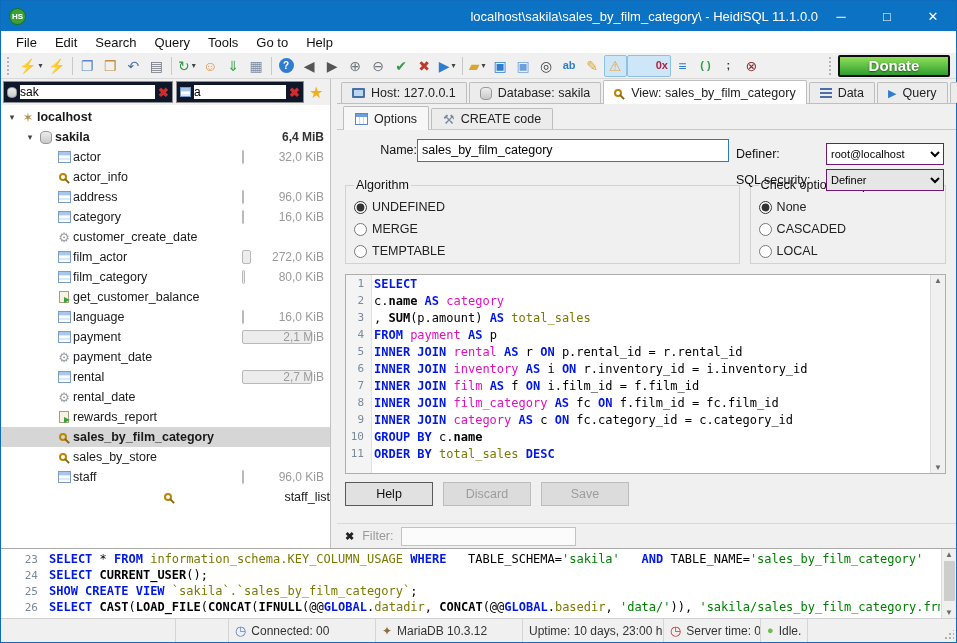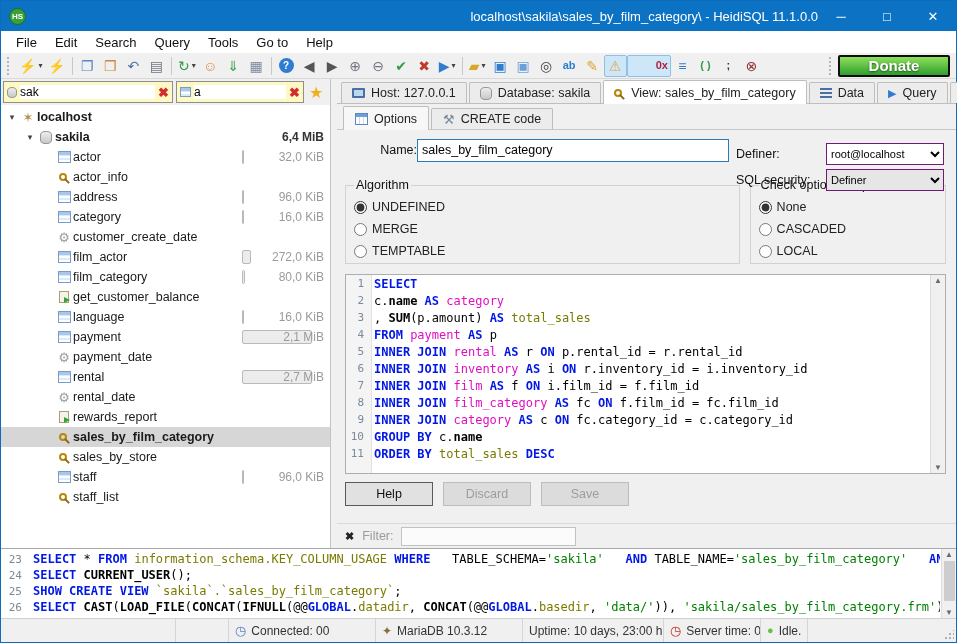--- a/index.html
+++ b/index.html
@@ -35,21 +35,21 @@
                 text-shadow:0 1px 2px rgba(0,0,0,.55); margin-right:2px; }
 
   
   .main { flex:1 1 auto; display:flex; min-height:0; }
   .left-panel { width:330px; background:#fff; border-right:1px solid #c3c3c3; display:flex; flex-direction:column; }
   .splitter { width:6px; background:#f0f0f0; }
   .right-panel { flex:1; display:flex; flex-direction:column; background:#f0f0f0; min-width:0; }
 
   
   .filter-row { display:flex; align-items:center; padding:2px 2px; background:#f0f0f0; gap:3px; }
-  .filter-box { height:22px; background:#fef9c3; border:1px solid #8f8f8f; display:flex; align-items:center; padding:0 3px; gap:3px; }
+  .filter-box { height:22px; background:#0f172a; border:1px solid #8f8f8f; display:flex; align-items:center; padding:0 3px; gap:3px; }
   .filter-box input { border:none; outline:none; flex:1; font-size:12px; font-family:"Liberation Sans",sans-serif; min-width:0; }
   .fb1 { width:170px; } .fb2 { width:128px; }
   .clear-x { color:#d22d2d; font-weight:bold; font-size:13px; }
   .star-ico { color:#f0b01c; font-size:16px; padding:0 2px; }
 
   
   .tree { flex:1; overflow:hidden; padding-top:2px; position:relative; }
   .tree-row { height:20px; display:flex; align-items:center; position:relative; font-size:12.5px; color:#1a1a1a; }
   .tree-row.selected { background:#d6d6d6; }
   .tree-row.bold .tree-label { font-weight:bold; }
@@ -139,21 +139,21 @@
   .btn.disabled { color:#9d9d9d; background:#dcdcdc; border-color:#bcbcbc; }
 
   
   .filterbar { height:25px; background:#f0f0f0; border-top:1px solid #d9d9d9; display:flex; align-items:center; padding-left:8px; gap:8px; flex:0 0 auto; }
   .fb-close { font-size:11px; font-weight:bold; color:#222; }
   .fb-label { color:#9a9a9a; font-size:12.5px; }
   .fb-input { width:175px; height:19px; background:#fbfbfb; border:1px solid #c2c2c2; font-size:12px; padding:0 4px; outline:none; font-family:"Liberation Sans",sans-serif; }
 
   
   .logpanel { height:70px; background:#fff; border-top:1px solid #a8a8a8; position:relative; flex:0 0 auto; overflow:hidden; }
-  .log-lines { position:absolute; inset:2px 16px 0 0; }
+  .log-lines { position:absolute; inset:2px 16px 0 0;padding-left:16px; }
   .log-line { display:flex; height:16px; align-items:center; font-family:"DejaVu Sans Mono", monospace; font-size:12px; white-space:pre; overflow:hidden; }
   .log-gut { width:26px; text-align:right; color:#7a8a9a; padding-right:5px; flex:0 0 auto; font-size:11px; }
 
   
   .statusbar { height:24px; background:#f0f0f0; border-top:1px solid #d0d0d0; display:flex; align-items:center; flex:0 0 auto; font-size:12px; color:#333; position:relative; }
   .sb-cell { height:100%; display:flex; align-items:center; gap:5px; padding:0 6px; border-right:1px solid #d5d5d5; overflow:hidden; white-space:nowrap; flex:0 0 auto; }
   .sb-cell:last-child { border-right:none; flex:1 1 auto; }
   .sb-grip { position:absolute; right:2px; bottom:2px; width:10px; height:10px;
              background:radial-gradient(circle at 2px 8px,#b0b0b0 1px,transparent 1.5px),radial-gradient(circle at 6px 8px,#b0b0b0 1px,transparent 1.5px),radial-gradient(circle at 6px 4px,#b0b0b0 1px,transparent 1.5px),radial-gradient(circle at 10px 8px,#b0b0b0 1px,transparent 1.5px),radial-gradient(circle at 10px 4px,#b0b0b0 1px,transparent 1.5px),radial-gradient(circle at 10px 0px,#b0b0b0 1px,transparent 1.5px); }
 </style>
@@ -470,21 +470,21 @@
             <span class="tree-spacer"></span>
             <span class="tree-icon">
               <span class="mi mi-table"></span>
             </span>
             <span class="tree-label">staff</span>
             <span class="size-cell">
               <span class="size-bar" style="width: 2px;"></span>
               <span class="size-text">96,0 KiB</span>
             </span>
           </div>
-          <div class="tree-row" style="padding-left: 40px;">
+          <div class="tree-row" style="padding-left: 40px; justify-content: space-between;">
             <span class="tree-spacer"></span>
             <span class="tree-icon">
               <span class="mi mi-view"></span>
             </span>
             <span class="tree-label">staff_list</span>
           </div>
         </div>
     </div>
     <div class="splitter"></div>
 

